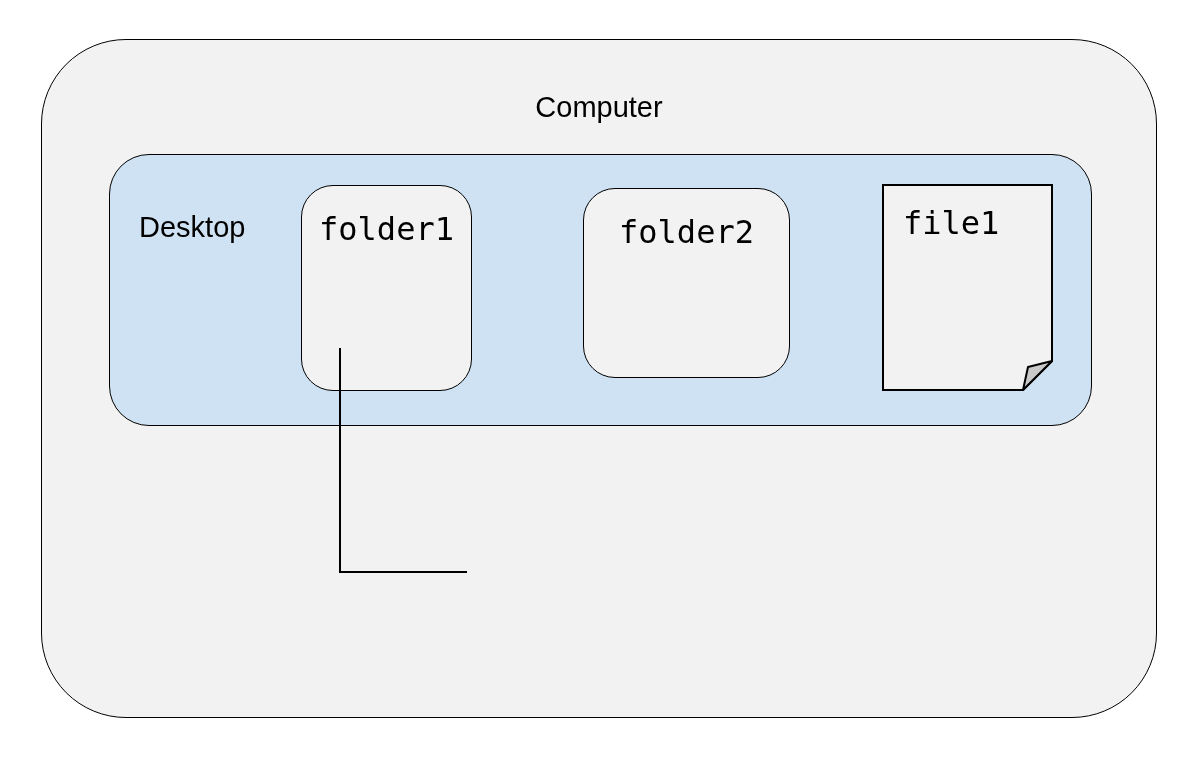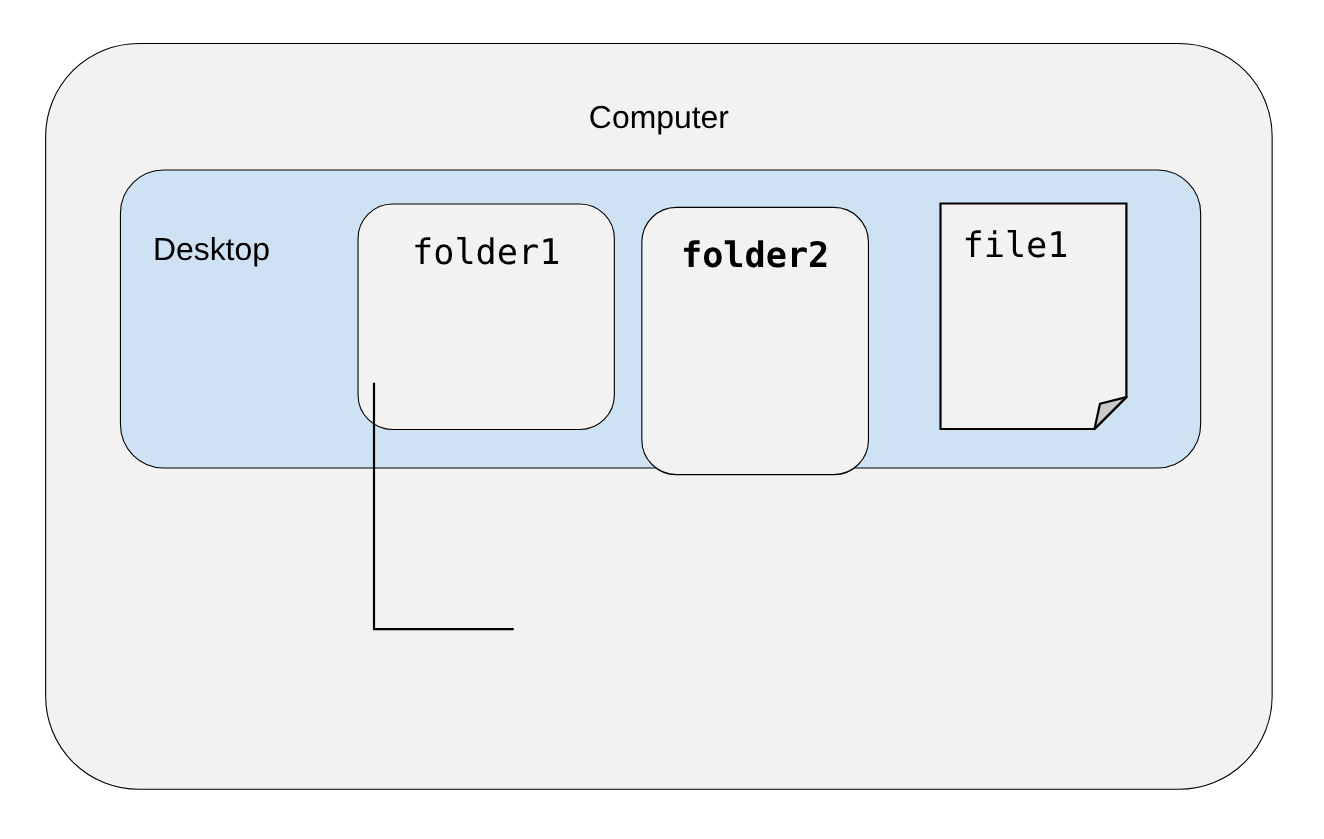--- a/index.html
+++ b/index.html
@@ -48,24 +48,25 @@
     margin-top: 24px;
   }
   .folder {
     border-radius: 32px;
     background: var(--node_fill, #f2f2f2);
     font-family: "DejaVu Sans Mono", monospace;
     font-size: 32px;
     line-height: 1;
     text-align: center;
   }
-  #folder1 { left: 215px; top: 30px; width: 234px; height: 206px; padding-top: 27px; }
-  #folder2 { left: 473px; top: 33px; width: 207px; height: 244px; padding-top: 27px; font-weight: bold; }
+  #folder1 { left: 191px; top: 30px; width: 171px; height: 206px; padding-top: 27px; }
+  #folder2 { left: 473px; top: 33px; width: 207px; height: 190px; padding-top: 27px; }
   .file {
     position: absolute;
+    margin-left: 28px;
   }
   #file1 { left: 744px; top: 29px; width: 171px; height: 207px; }
   #file2 { left: 427px; top: 427px; width: 174px; height: 211px; }
   .file svg { position: absolute; left: 0; top: 0; overflow: visible; display: block; }
   .file .label {
     position: absolute;
     left: 21px; top: 23px;
     font-family: "DejaVu Sans Mono", monospace;
     font-size: 32px;
     line-height: 1;

